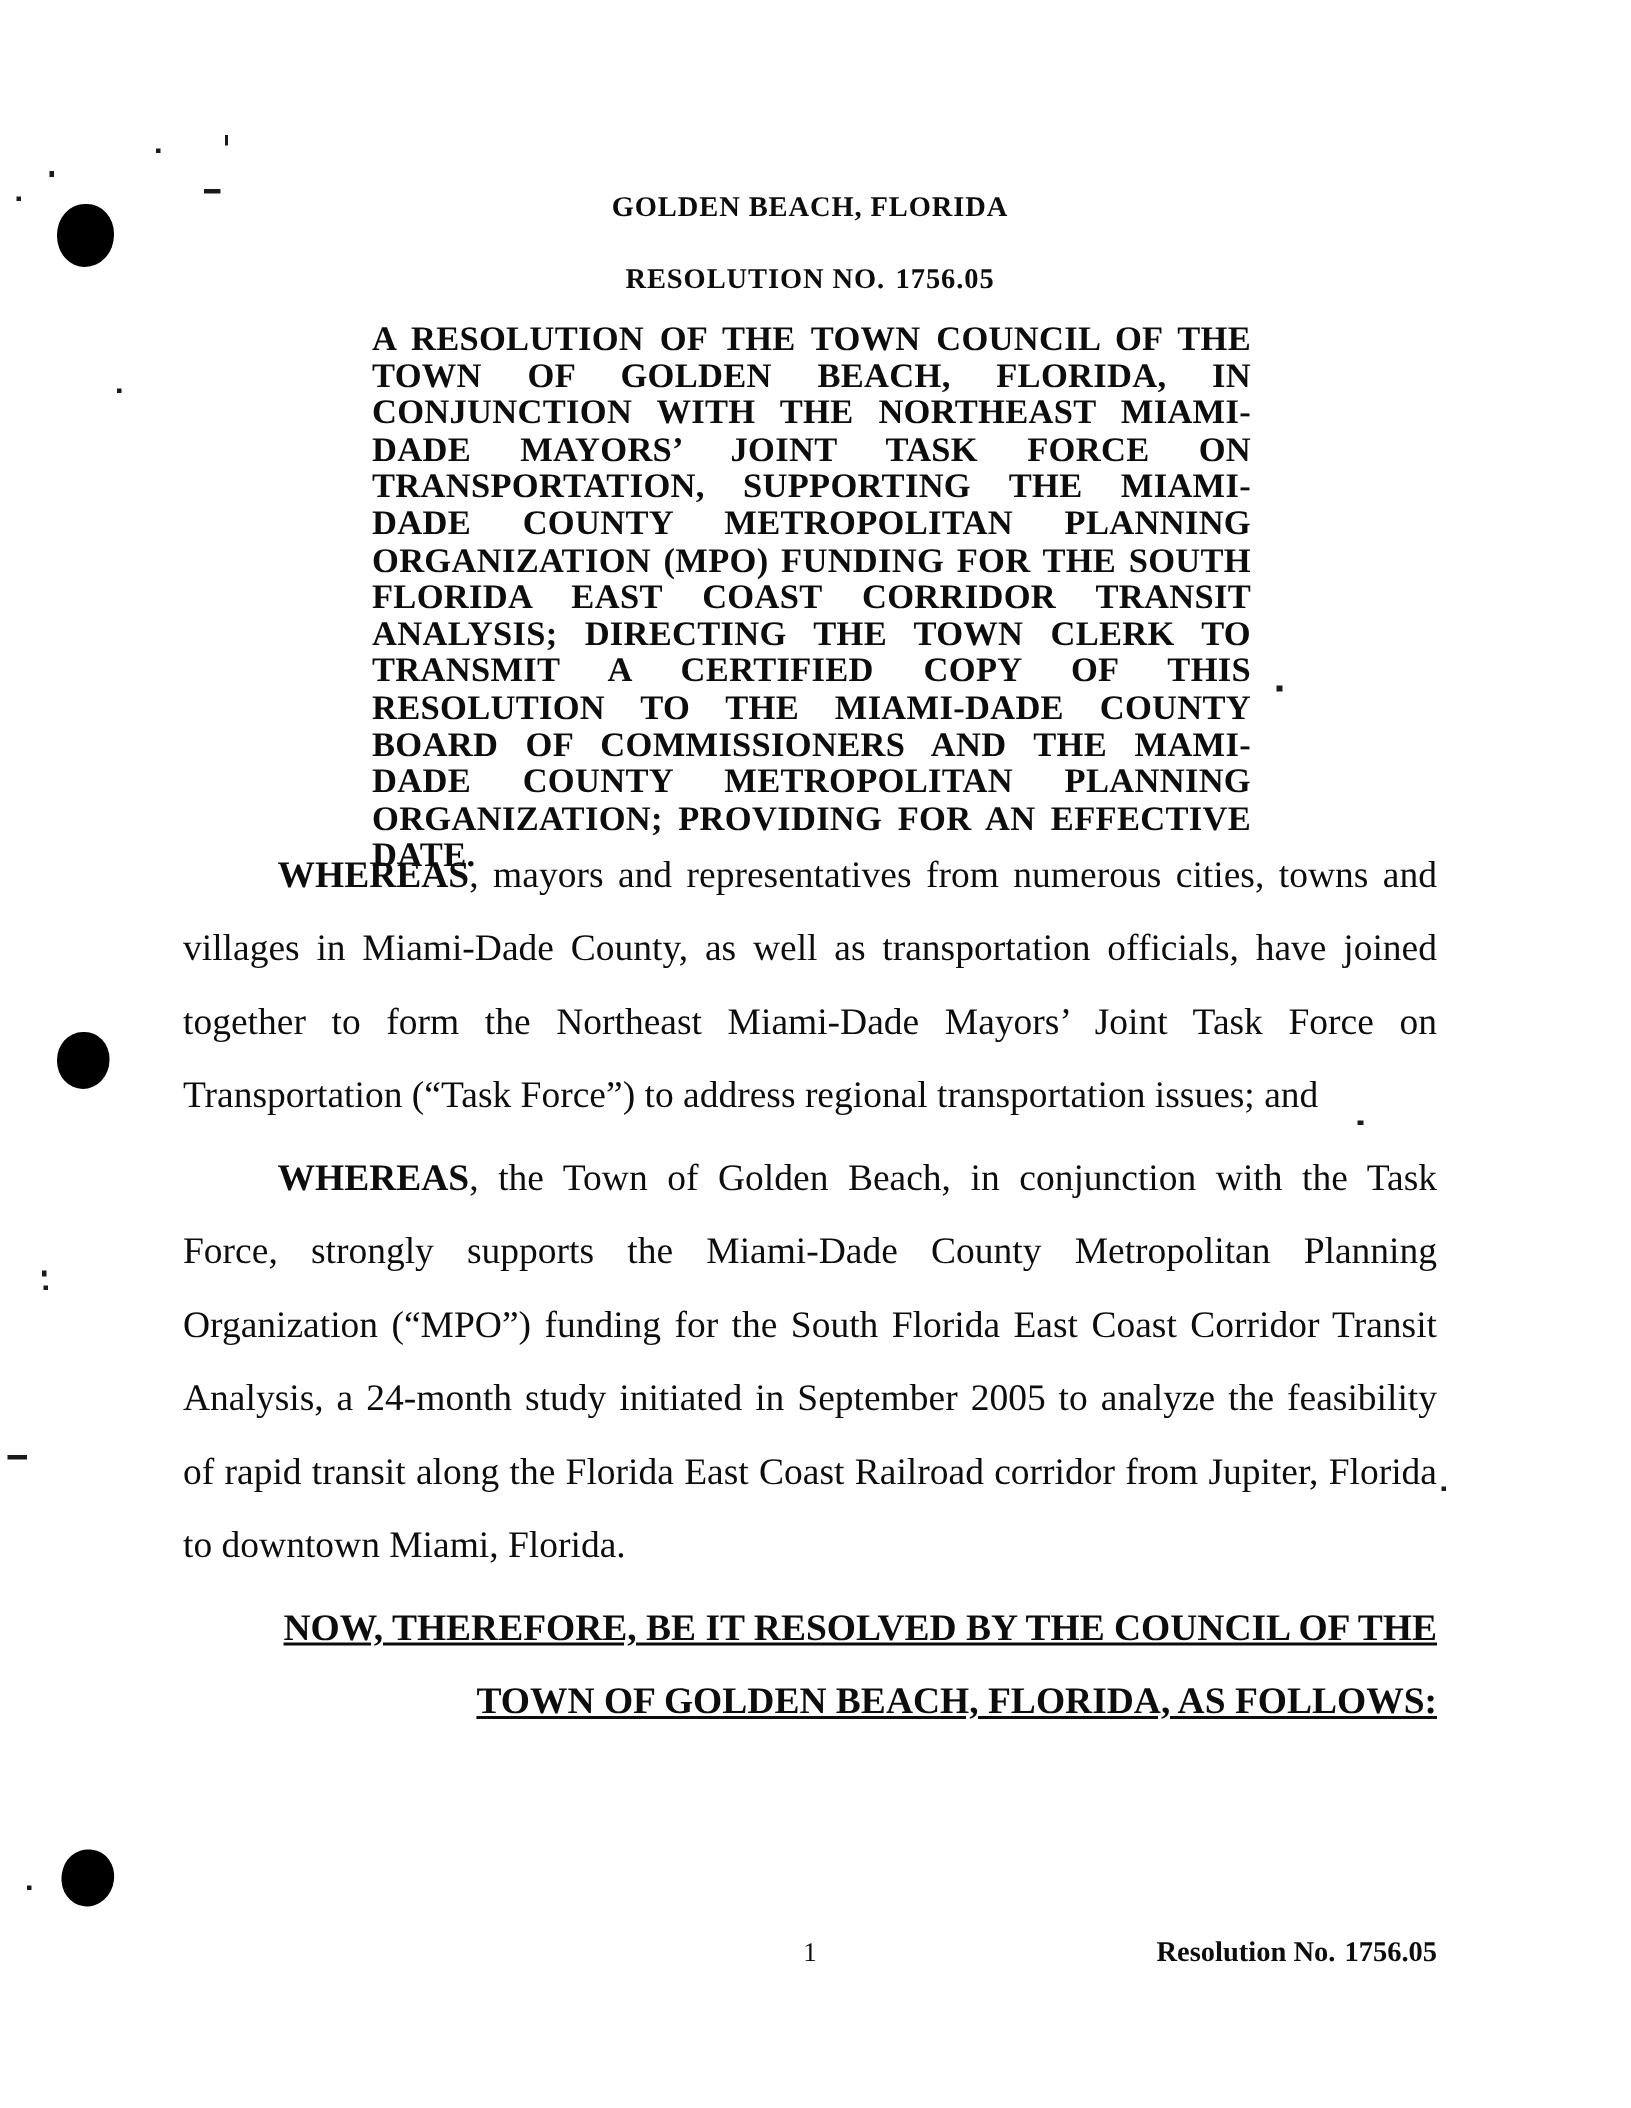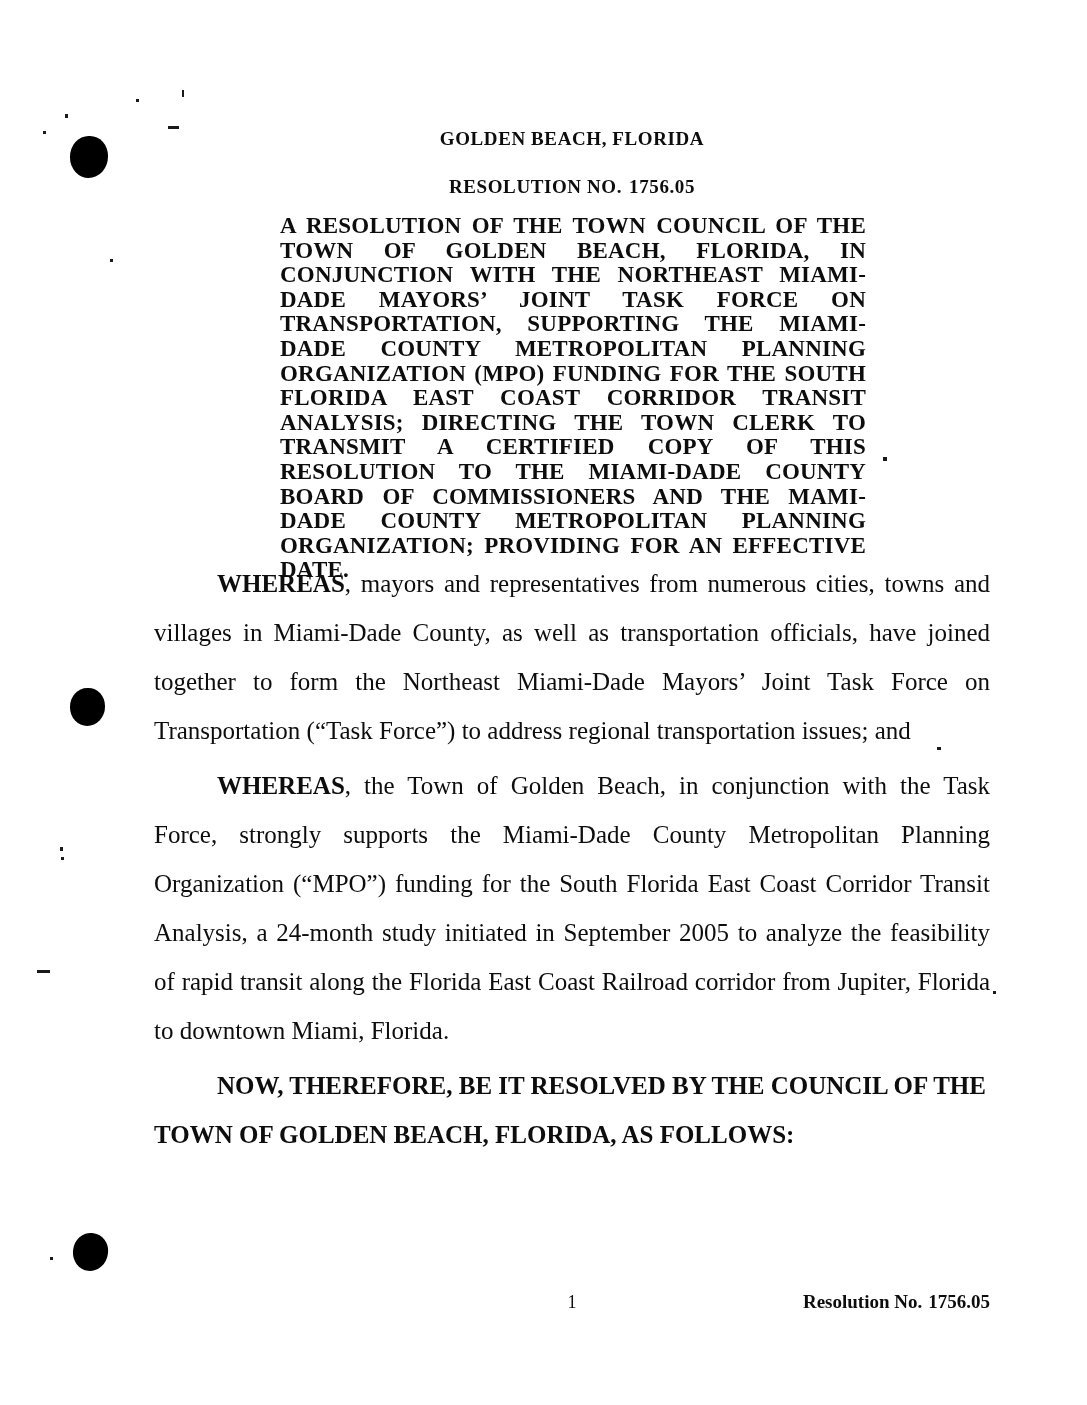--- a/index.html
+++ b/index.html
@@ -9,21 +9,20 @@
     height: 1405px;
     position: relative;
     font-family: "Liberation Serif", "DejaVu Serif", serif;
     color: #0d0d0d;
   }
   .page {
     position: absolute;
     inset: 0;
     background: #ffffff;
     overflow: hidden;
-    margin-left: 32px;
   }
 
   
   .punch {
     position: absolute;
     background: #000;
     border-radius: 50% 48% 52% 50%;
   }
   .punch.p1 { left: 38px; top: 136px;  width: 38px; height: 42px; }
   .punch.p2 { left: 38px; top: 688px;  width: 35px; height: 38px; }
@@ -73,21 +72,21 @@
     left: 122px; width: 836px; top: 559px;
     font-size: 25px;
     line-height: 49px;
     text-align: justify;
   }
   .body-copy p {
     text-indent: 63px;
     margin: 0 0 6px 0;
   }
   .body-copy p .lead { font-weight: bold; }
-  .body-copy p.resolved { font-weight: bold; text-align: left; }
+  .body-copy p.resolved { font-weight: bold; text-align: right; text-decoration: underline; }
 
   
   .footer {
     position: absolute;
     left: 122px; width: 836px; top: 1291px;
     display: flex;
     align-items: baseline;
   }
   .footer .col { flex: 1 1 0; }
   .footer .page-num { text-align: center; font-size: 18px; }

